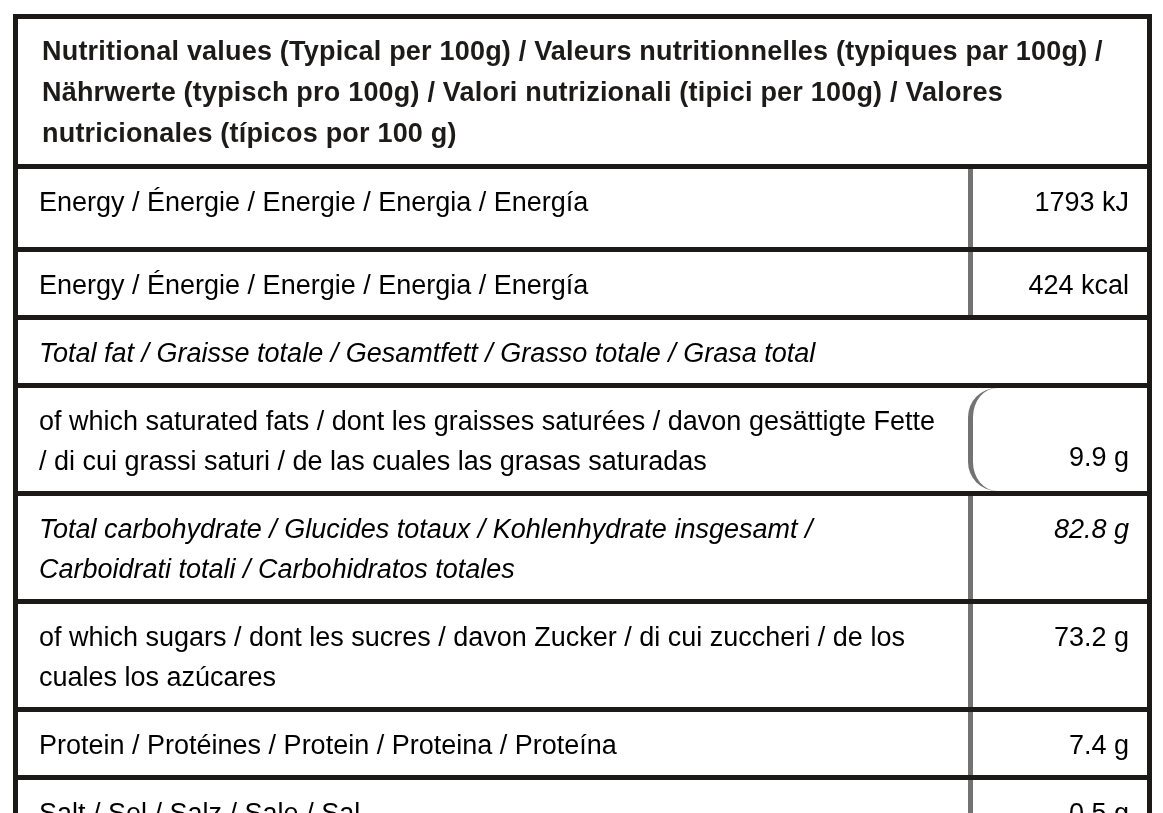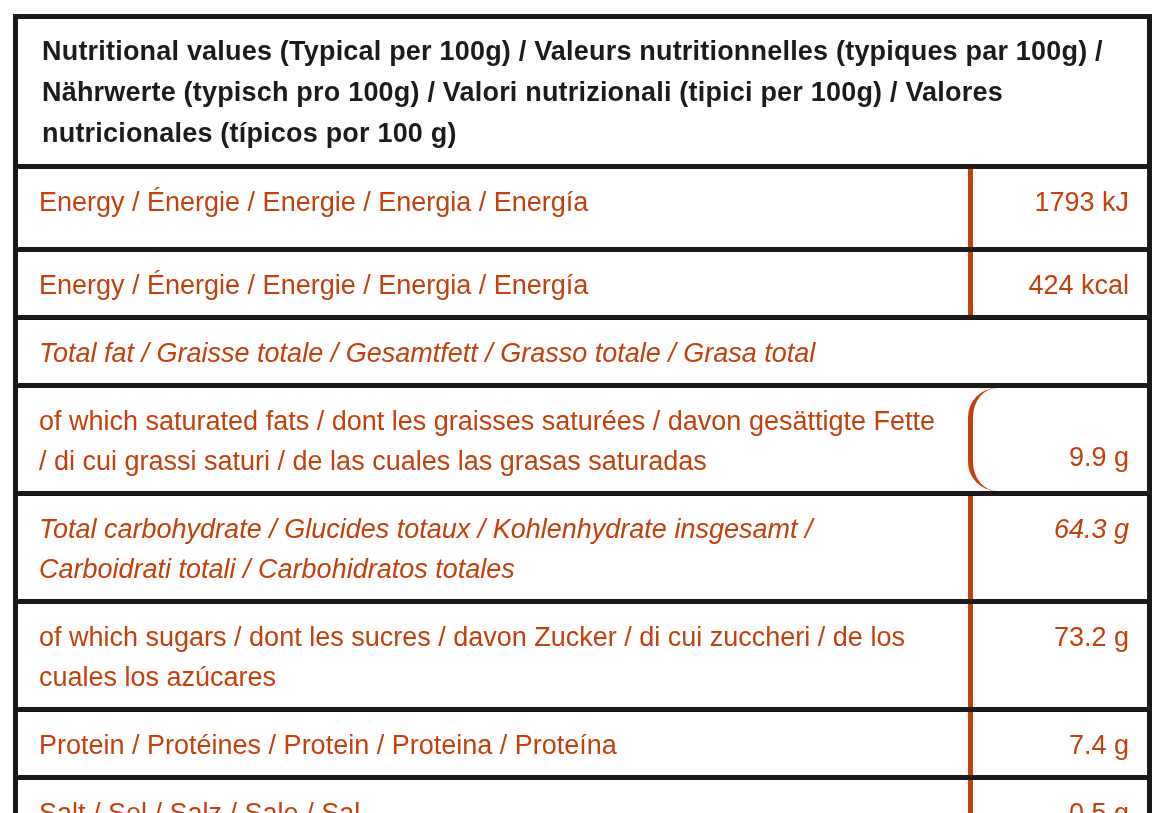--- a/index.html
+++ b/index.html
@@ -28,32 +28,32 @@
     font-size: 27px;
     font-weight: 700;
     line-height: 41px;
     letter-spacing: 0.2px;
     color: #1d1b1a;
   }
   .row {
     display: flex;
     align-items: stretch;
     border-top: 5px solid #1b1a18;
-    color: #c2410c;
+    color: #000000;
     font-size: 27px;
     font-weight: 300;
     line-height: 40px;
   }
   .cell.label {
     flex: 1 1 auto;
     padding: 13px 20px 10px 21px;
   }
   .cell.value {
     flex: 0 0 179px;
-    border-left: 5px solid #c2410c;
+    border-left: 5px solid #737373;
     text-align: right;
     padding: 13px 18px 10px 10px;
   }
   .cell.value.valign-bottom {
     display: flex;
     align-items: flex-end;
     justify-content: flex-end;
     padding-bottom: 14px;
     border-radius: 29px;
   }
@@ -88,21 +88,21 @@
       <div class="cell label">Total fat / Graisse totale / Gesamtfett / Grasso totale / Grasa total</div>
     </div>
 
     <div class="row r4">
       <div class="cell label">of which saturated fats / dont les graisses saturées / davon gesättigte Fette / di cui grassi saturi / de las cuales las grasas saturadas</div>
       <div class="cell value valign-bottom">9.9 g</div>
     </div>
 
     <div class="row r5">
       <div class="cell label">Total carbohydrate / Glucides totaux / Kohlenhydrate insgesamt / Carboidrati totali / Carbohidratos totales</div>
-      <div class="cell value">64.3 g</div>
+      <div class="cell value">82.8 g</div>
     </div>
 
     <div class="row r6">
       <div class="cell label">of which sugars / dont les sucres / davon Zucker / di cui zuccheri / de los cuales los azúcares</div>
       <div class="cell value">73.2 g</div>
     </div>
 
     <div class="row r7">
       <div class="cell label">Protein / Protéines / Protein / Proteina / Proteína</div>
       <div class="cell value">7.4 g</div>

